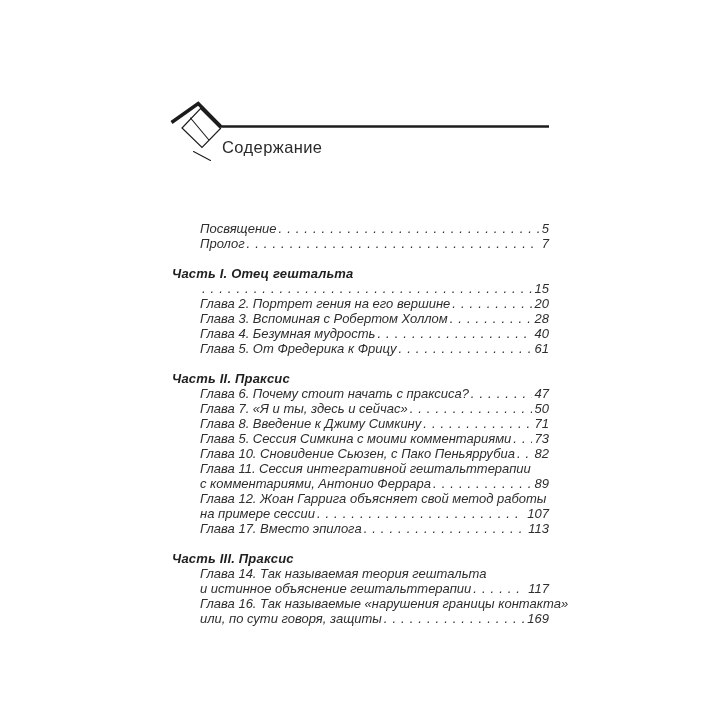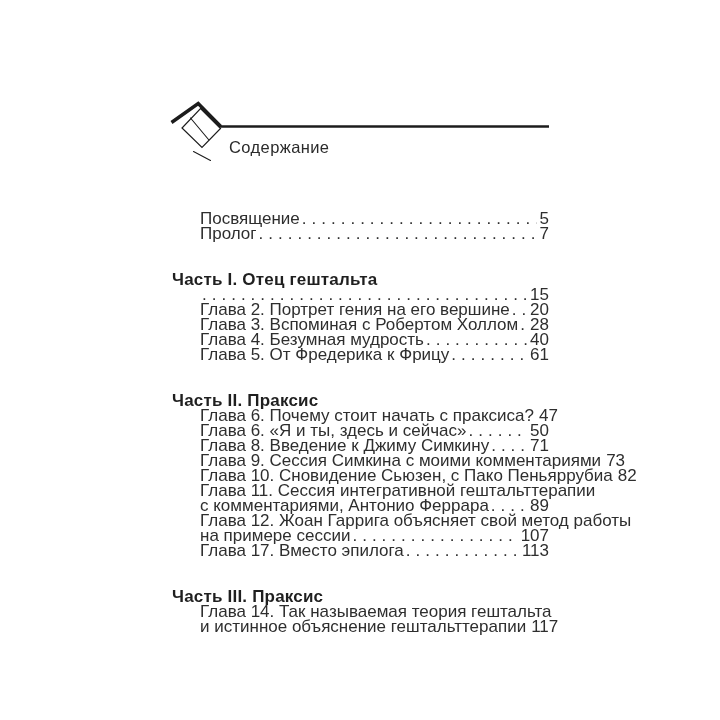--- a/index.html
+++ b/index.html
@@ -19,38 +19,39 @@
   .header-art {
     position: absolute;
     left: 0;
     top: 0;
     width: 720px;
     height: 720px;
     pointer-events: none;
   }
   .page-title {
     position: absolute;
-    left: 229px;
+    left: 222px;
     top: 139px;
     font-size: 16.5px;
     line-height: 17px;
     letter-spacing: 0.4px;
     color: #2b2b2b;
   }
   .toc {
     position: absolute;
     left: 172px;
-    top: 211px;
+    top: 221px;
     width: 377px;
-    font-size: 17px;
+    font-size: 13px;
     line-height: 15px;
     color: #2e2e2e;
+    font-style: italic;
   }
   .toc-section + .toc-section {
-    margin-top: 31px;
+    margin-top: 15px;
   }
   .toc-heading {
     font-weight: bold;
     color: #1f1f1f;
     letter-spacing: 0.2px;
   }
   .toc-entry {
     padding-left: 28px;
   }
   .entry-line.line-last {
@@ -157,35 +158,35 @@
       <div class="toc-heading">Часть II. Праксис</div>
       <div class="toc-entry">
         <div class="entry-line line-last">
           <span class="entry-text">Глава 6. Почему стоит начать с праксиса?</span>
           <span class="leader"></span>
           <span class="page-num">47</span>
         </div>
       </div>
       <div class="toc-entry">
         <div class="entry-line line-last">
-          <span class="entry-text">Глава 6. «Я и ты, здесь и сейчас»</span>
+          <span class="entry-text">Глава 7. «Я и ты, здесь и сейчас»</span>
           <span class="leader"></span>
           <span class="page-num">50</span>
         </div>
       </div>
       <div class="toc-entry">
         <div class="entry-line line-last">
           <span class="entry-text">Глава 8. Введение к Джиму Симкину</span>
           <span class="leader"></span>
           <span class="page-num">71</span>
         </div>
       </div>
       <div class="toc-entry">
         <div class="entry-line line-last">
-          <span class="entry-text">Глава 9. Сессия Симкина с моими комментариями</span>
+          <span class="entry-text">Глава 5. Сессия Симкина с моими комментариями</span>
           <span class="leader"></span>
           <span class="page-num">73</span>
         </div>
       </div>
       <div class="toc-entry">
         <div class="entry-line line-last">
           <span class="entry-text">Глава 10. Сновидение Сьюзен, с Пако Пеньяррубиа</span>
           <span class="leader"></span>
           <span class="page-num">82</span>
         </div>
@@ -217,14 +218,22 @@
     <div class="toc-section">
       <div class="toc-heading">Часть III. Праксис</div>
       <div class="toc-entry">
         <div class="entry-line"><span class="entry-text">Глава 14. Так называемая теория гештальта</span></div>
         <div class="entry-line line-last">
           <span class="entry-text">и истинное объяснение гештальттерапии</span>
           <span class="leader"></span>
           <span class="page-num">117</span>
         </div>
       </div>
+      <div class="toc-entry">
+        <div class="entry-line"><span class="entry-text">Глава 16. Так называемые «нарушения границы контакта»</span></div>
+        <div class="entry-line line-last">
+          <span class="entry-text">или, по сути говоря, защиты</span>
+          <span class="leader"></span>
+          <span class="page-num">169</span>
+        </div>
+      </div>
     </div>
   </div>
 
 </body></html>

